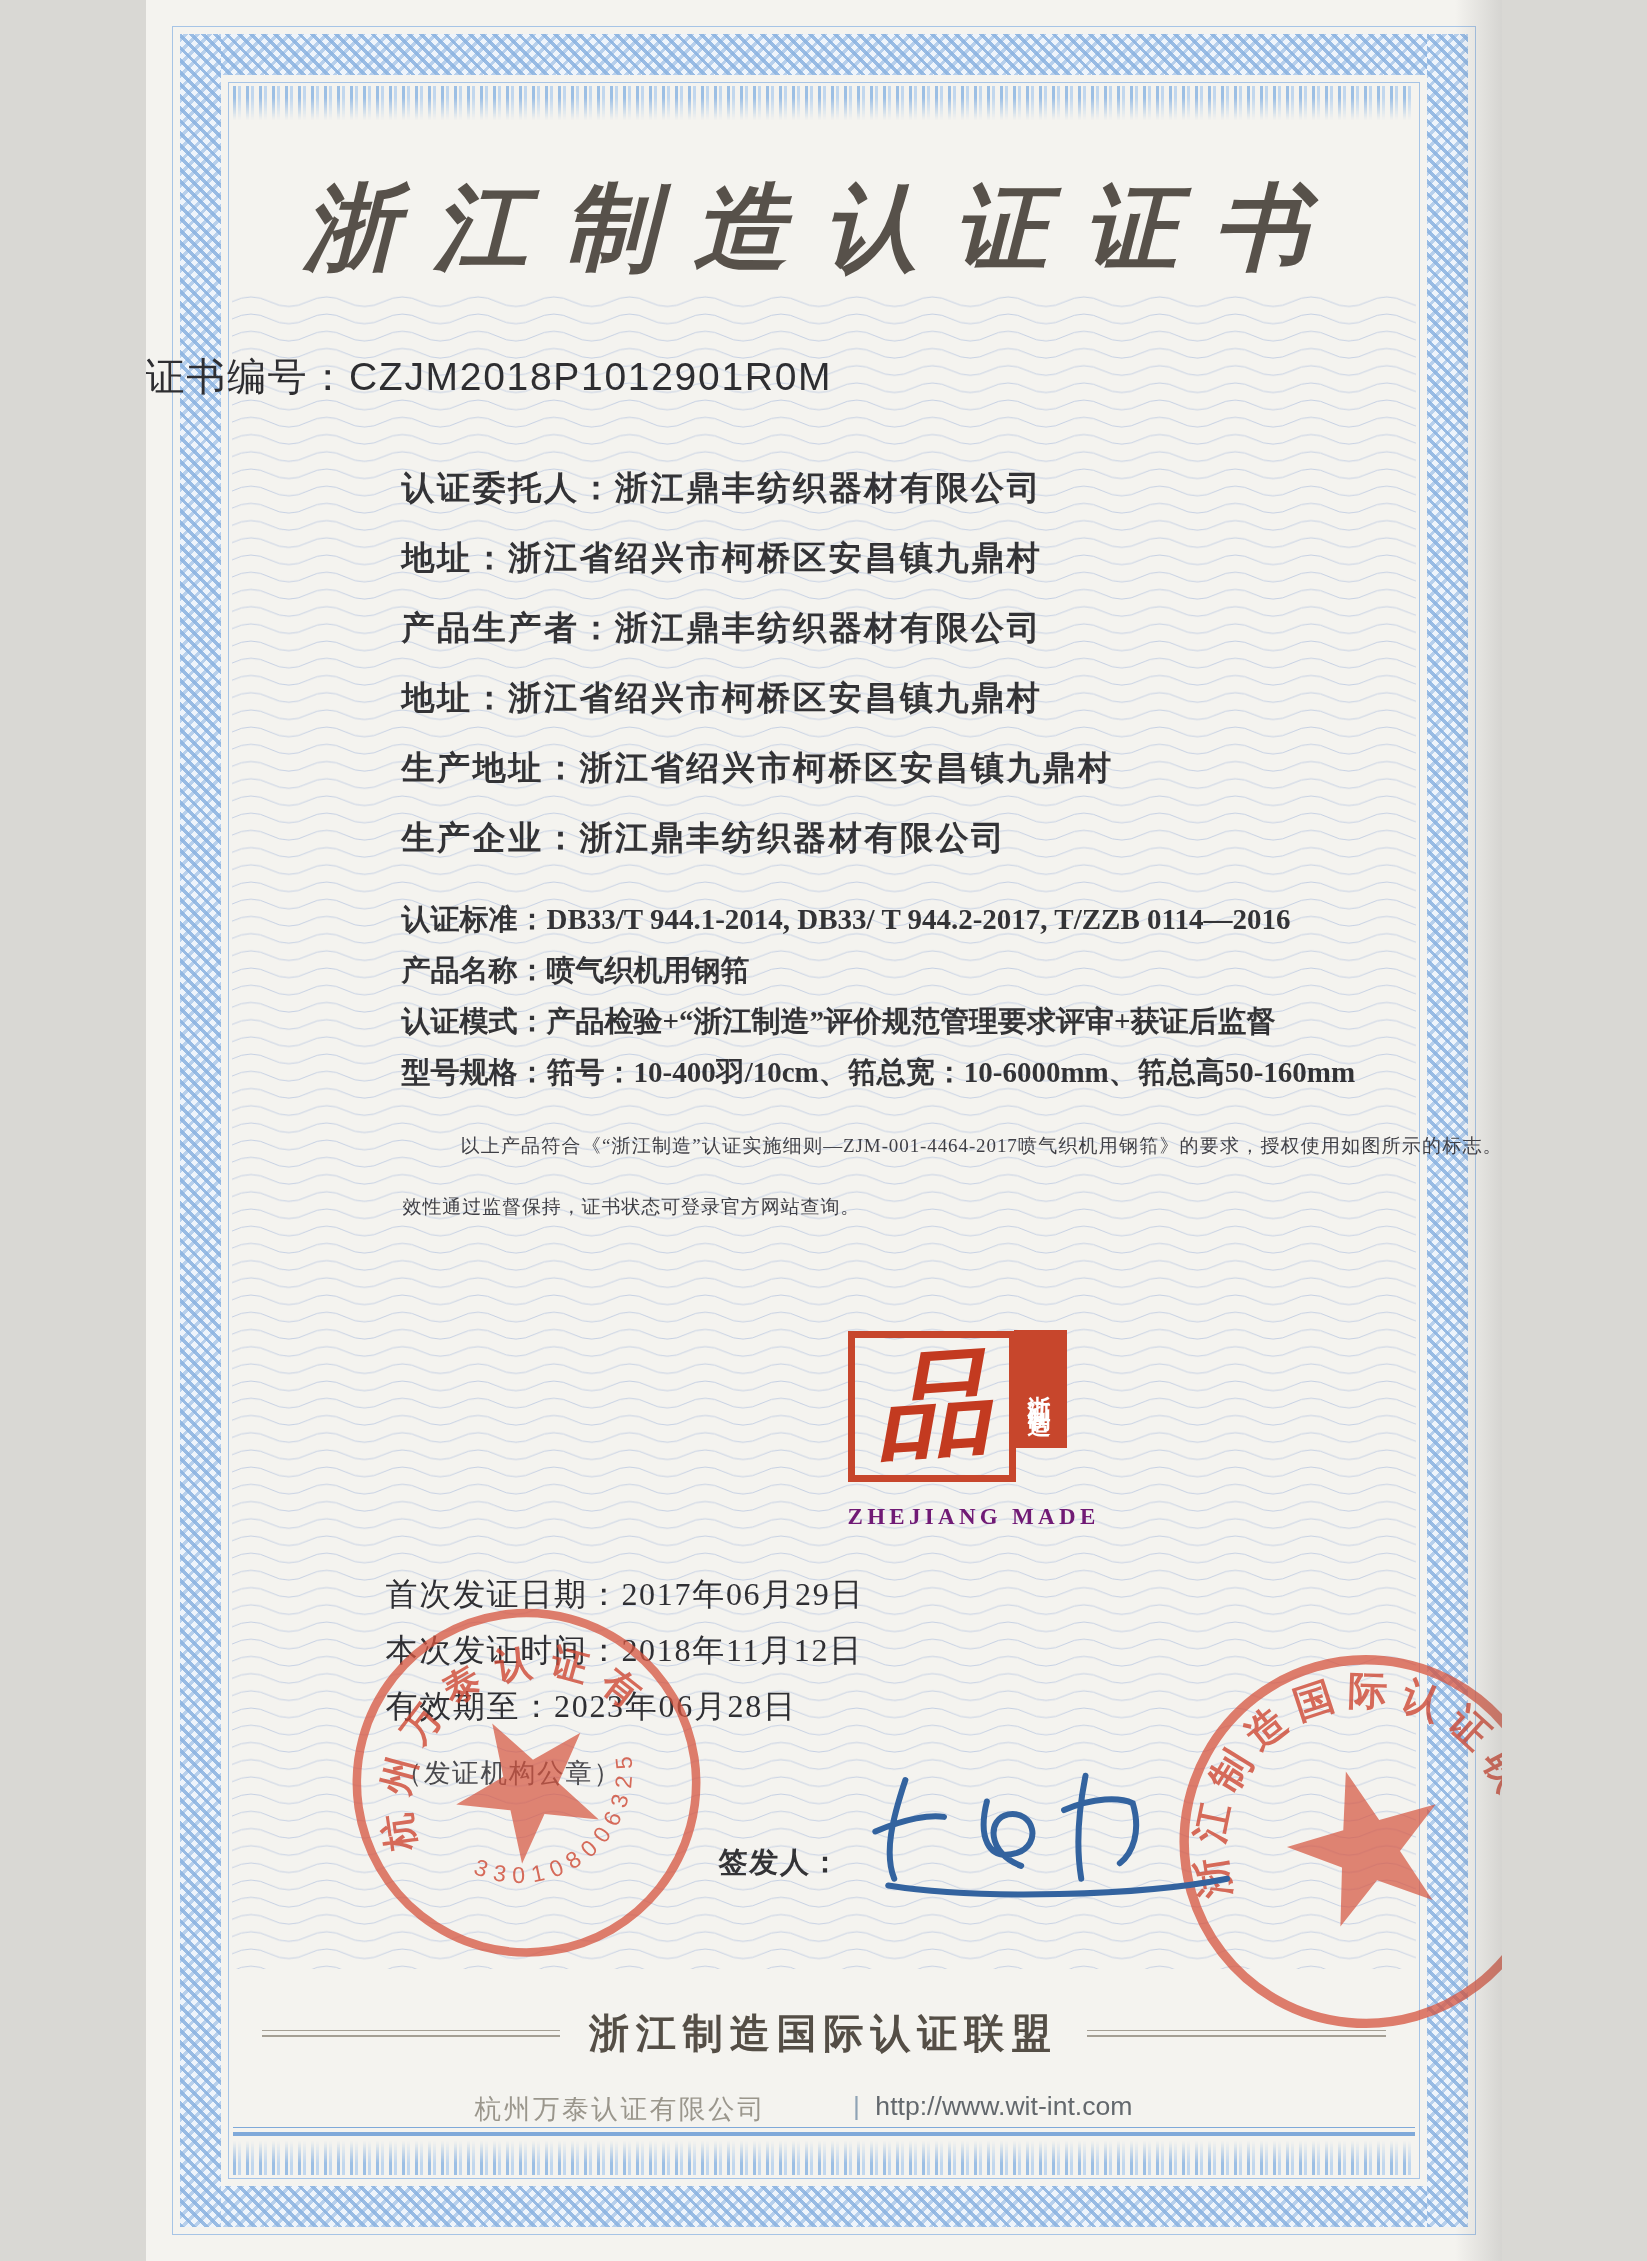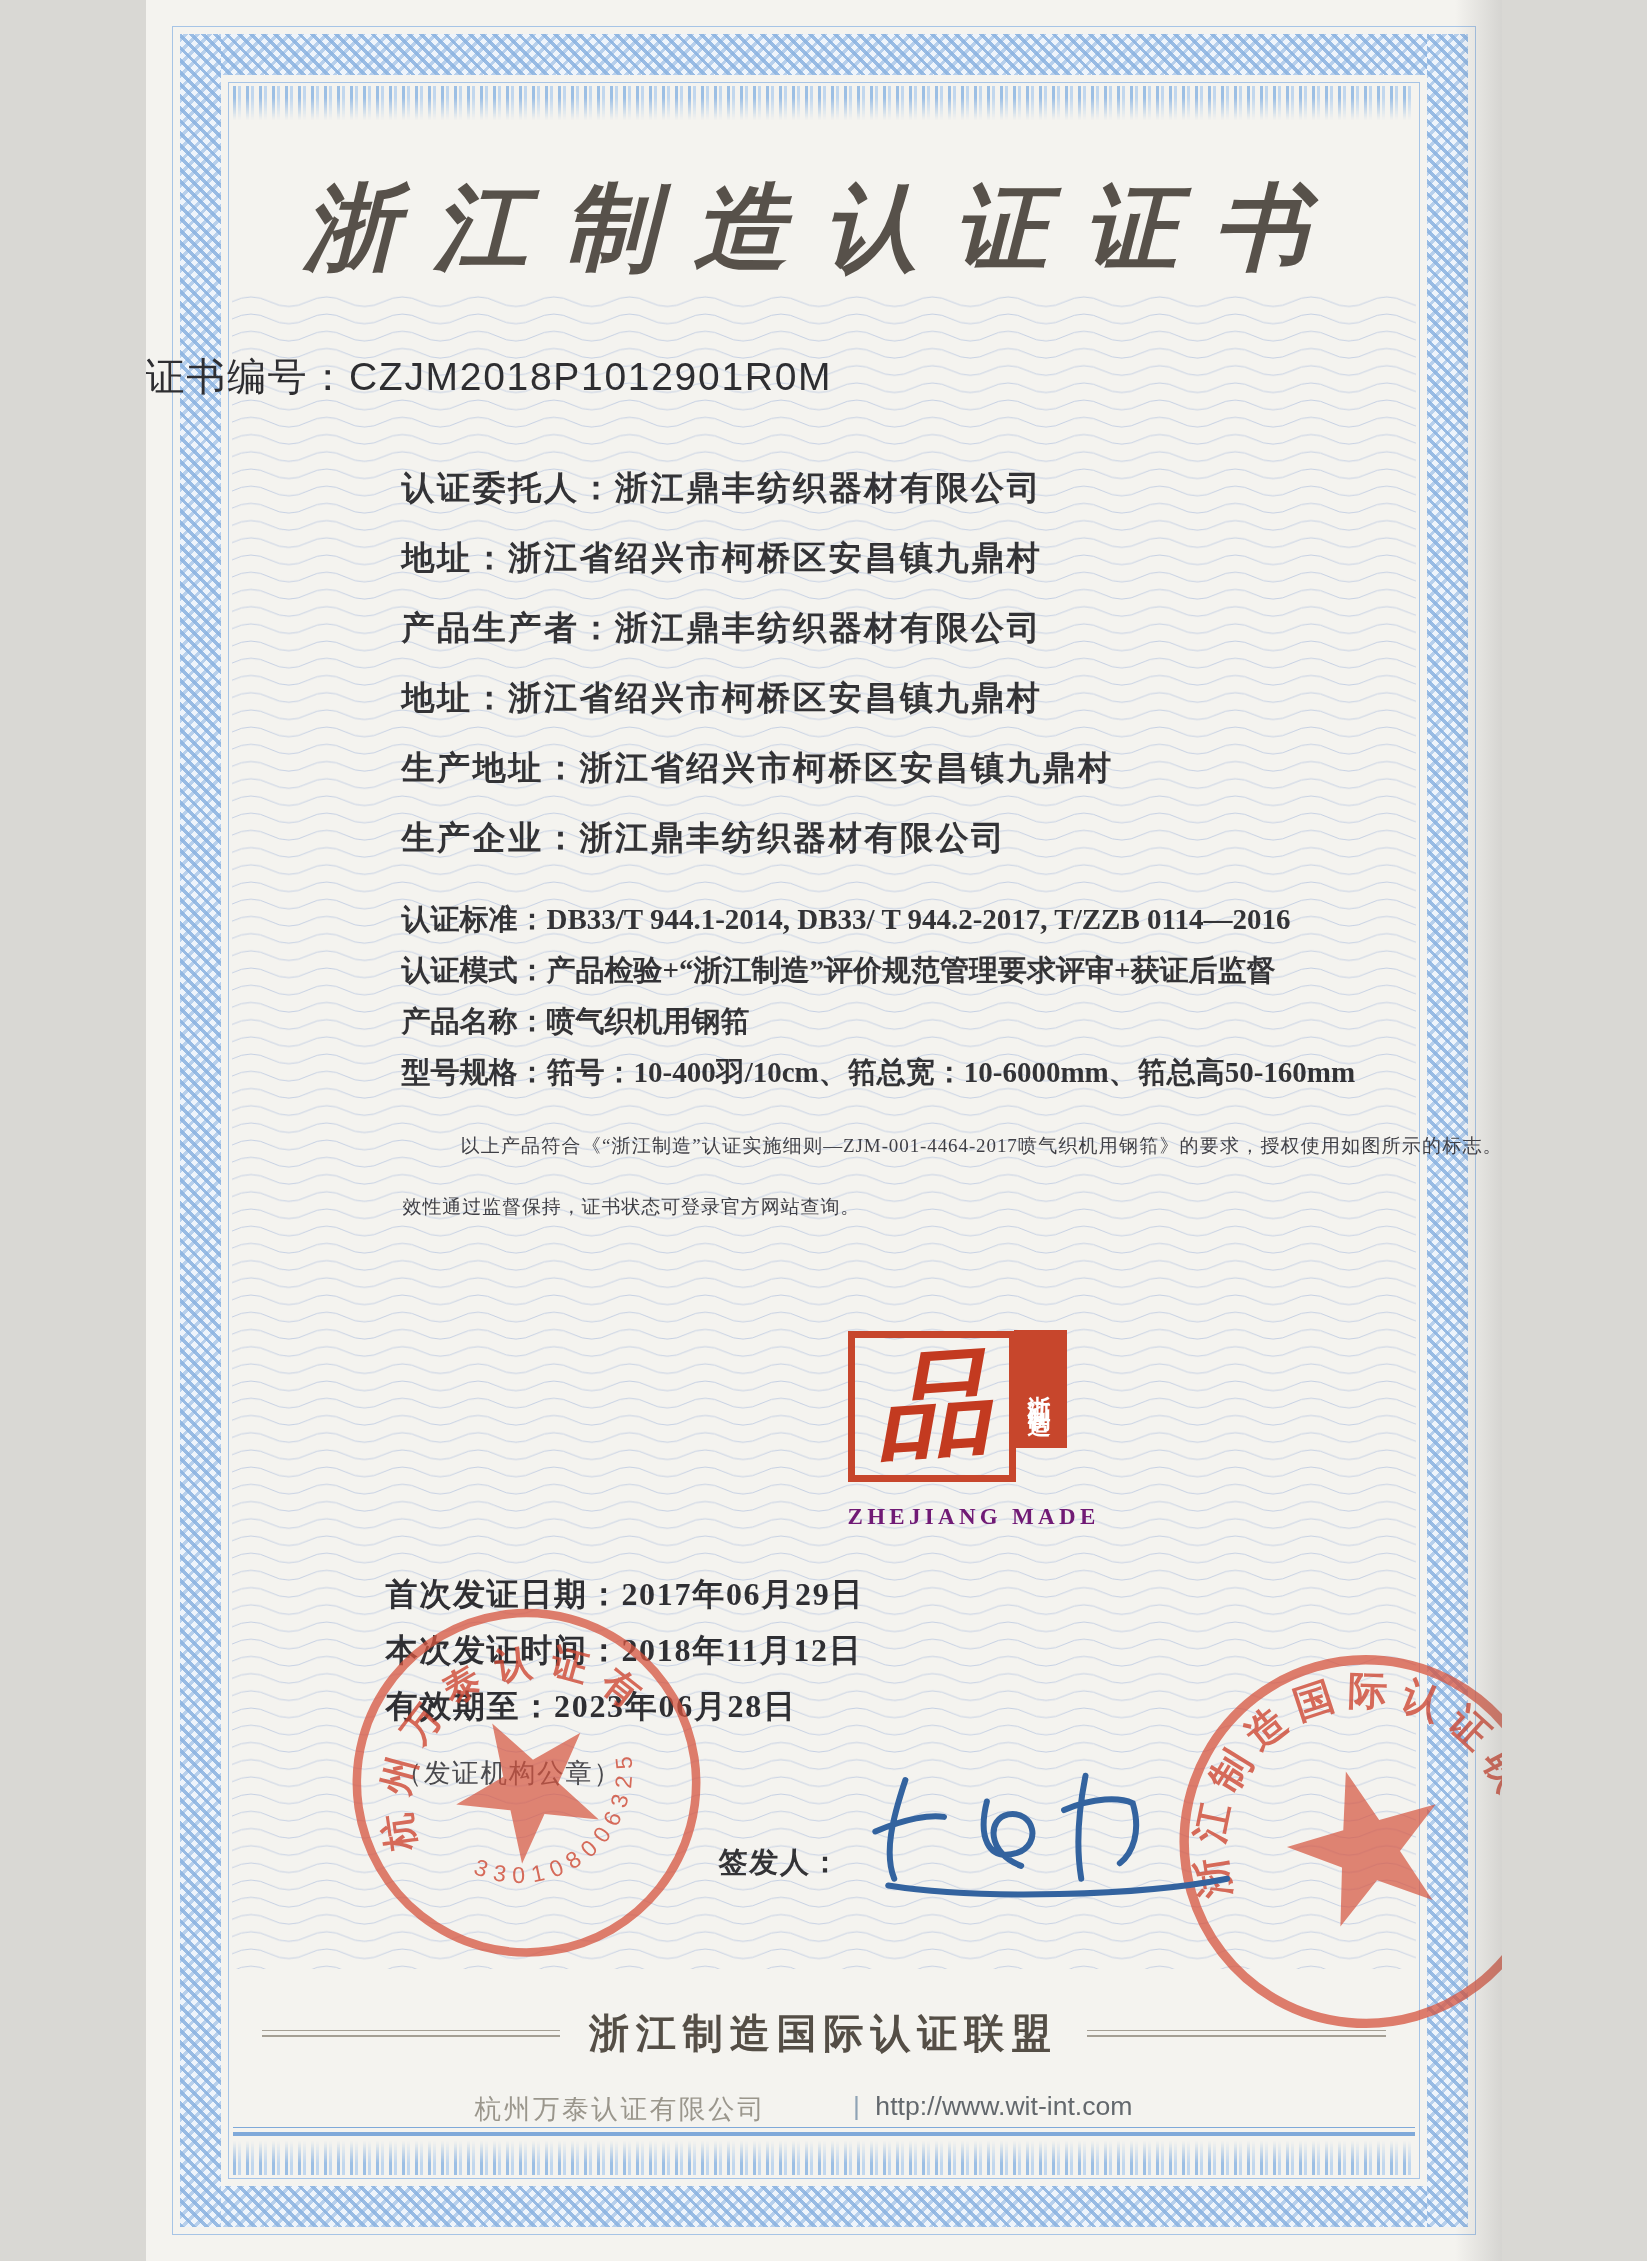--- a/index.html
+++ b/index.html
@@ -74,21 +74,21 @@
     font-weight:bold; font-style:italic; transform:rotate(-4deg); }
   .logo-tab { position:absolute; right:-58px; top:-7.7px; width:53px; height:118px;
     background:#c7462c; display:flex; align-items:center; justify-content:center; }
   .logo-tab span { writing-mode:vertical-rl; color:#fff; font-size:23px; font-weight:bold;
     letter-spacing:6px; font-family:"Liberation Sans", sans-serif; }
   .logo-caption { margin-top:22px; width:225px; text-align:center; color:#701a75;
     font-family:Liberation Serif, serif; font-weight:bold; font-size:23px;
     letter-spacing:4.3px; white-space:nowrap; }
   
   .date-block { position:absolute; left:240px; top:1566px; }
-  .date-line { height:56px; line-height:56px; font-size:32px; font-weight:bold; color:#2f2f33;
+  .date-line { height:56px; line-height:56px; font-size:32px; font-weight:normal; color:#2f2f33;
     letter-spacing:1.7px; white-space:nowrap; }
   .seal-note { position:absolute; left:250px; top:1755px; font-size:26.6px; color:#4a4a4e;
     letter-spacing:1.7px; }
   .issuer { position:absolute; left:573px; top:1843px; font-size:29px; font-weight:bold;
     color:#333336; letter-spacing:1.7px; }
   
   .stamp { position:absolute; z-index:3; opacity:.88; }
   .stamp-left  { left:193px;  top:1594px; transform:rotate(-30deg); }
   .stamp-right { left:1019px; top:1640px; transform:rotate(-16deg); }
   .signature { position:absolute; left:712px; top:1750px; z-index:3; }
@@ -141,22 +141,22 @@
       <div class="info-line"><span>认证委托人：</span><span>浙江鼎丰纺织器材有限公司</span></div>
       <div class="info-line"><span>地址：</span><span>浙江省绍兴市柯桥区安昌镇九鼎村</span></div>
       <div class="info-line"><span>产品生产者：</span><span>浙江鼎丰纺织器材有限公司</span></div>
       <div class="info-line"><span>地址：</span><span>浙江省绍兴市柯桥区安昌镇九鼎村</span></div>
       <div class="info-line"><span>生产地址：</span><span>浙江省绍兴市柯桥区安昌镇九鼎村</span></div>
       <div class="info-line"><span>生产企业：</span><span>浙江鼎丰纺织器材有限公司</span></div>
     </div>
 
     <div class="spec-block">
       <div class="spec-line"><span>认证标准：</span><span>DB33/T 944.1-2014, DB33/ T 944.2-2017, T/ZZB 0114—2016</span></div>
+      <div class="spec-line"><span>产品名称：</span><span>喷气织机用钢筘</span></div>
       <div class="spec-line"><span>认证模式：</span><span>产品检验+“浙江制造”评价规范管理要求评审+获证后监督</span></div>
-      <div class="spec-line"><span>产品名称：</span><span>喷气织机用钢筘</span></div>
       <div class="spec-line"><span>型号规格：</span><span>筘号：10-400羽/10cm、筘总宽：10-6000mm、筘总高50-160mm</span></div>
     </div>
 
     <div class="paragraph">以上产品符合《“浙江制造”认证实施细则—ZJM-001-4464-2017喷气织机用钢筘》的要求，授权使用如图所示的标志。本证书的有效性通过监督保持，证书状态可登录官方网站查询。</div>
 
     <div class="logo">
       <div class="logo-box">
         <div class="logo-mark">品</div>
         <div class="logo-tab">
           <span>浙江制造</span>

